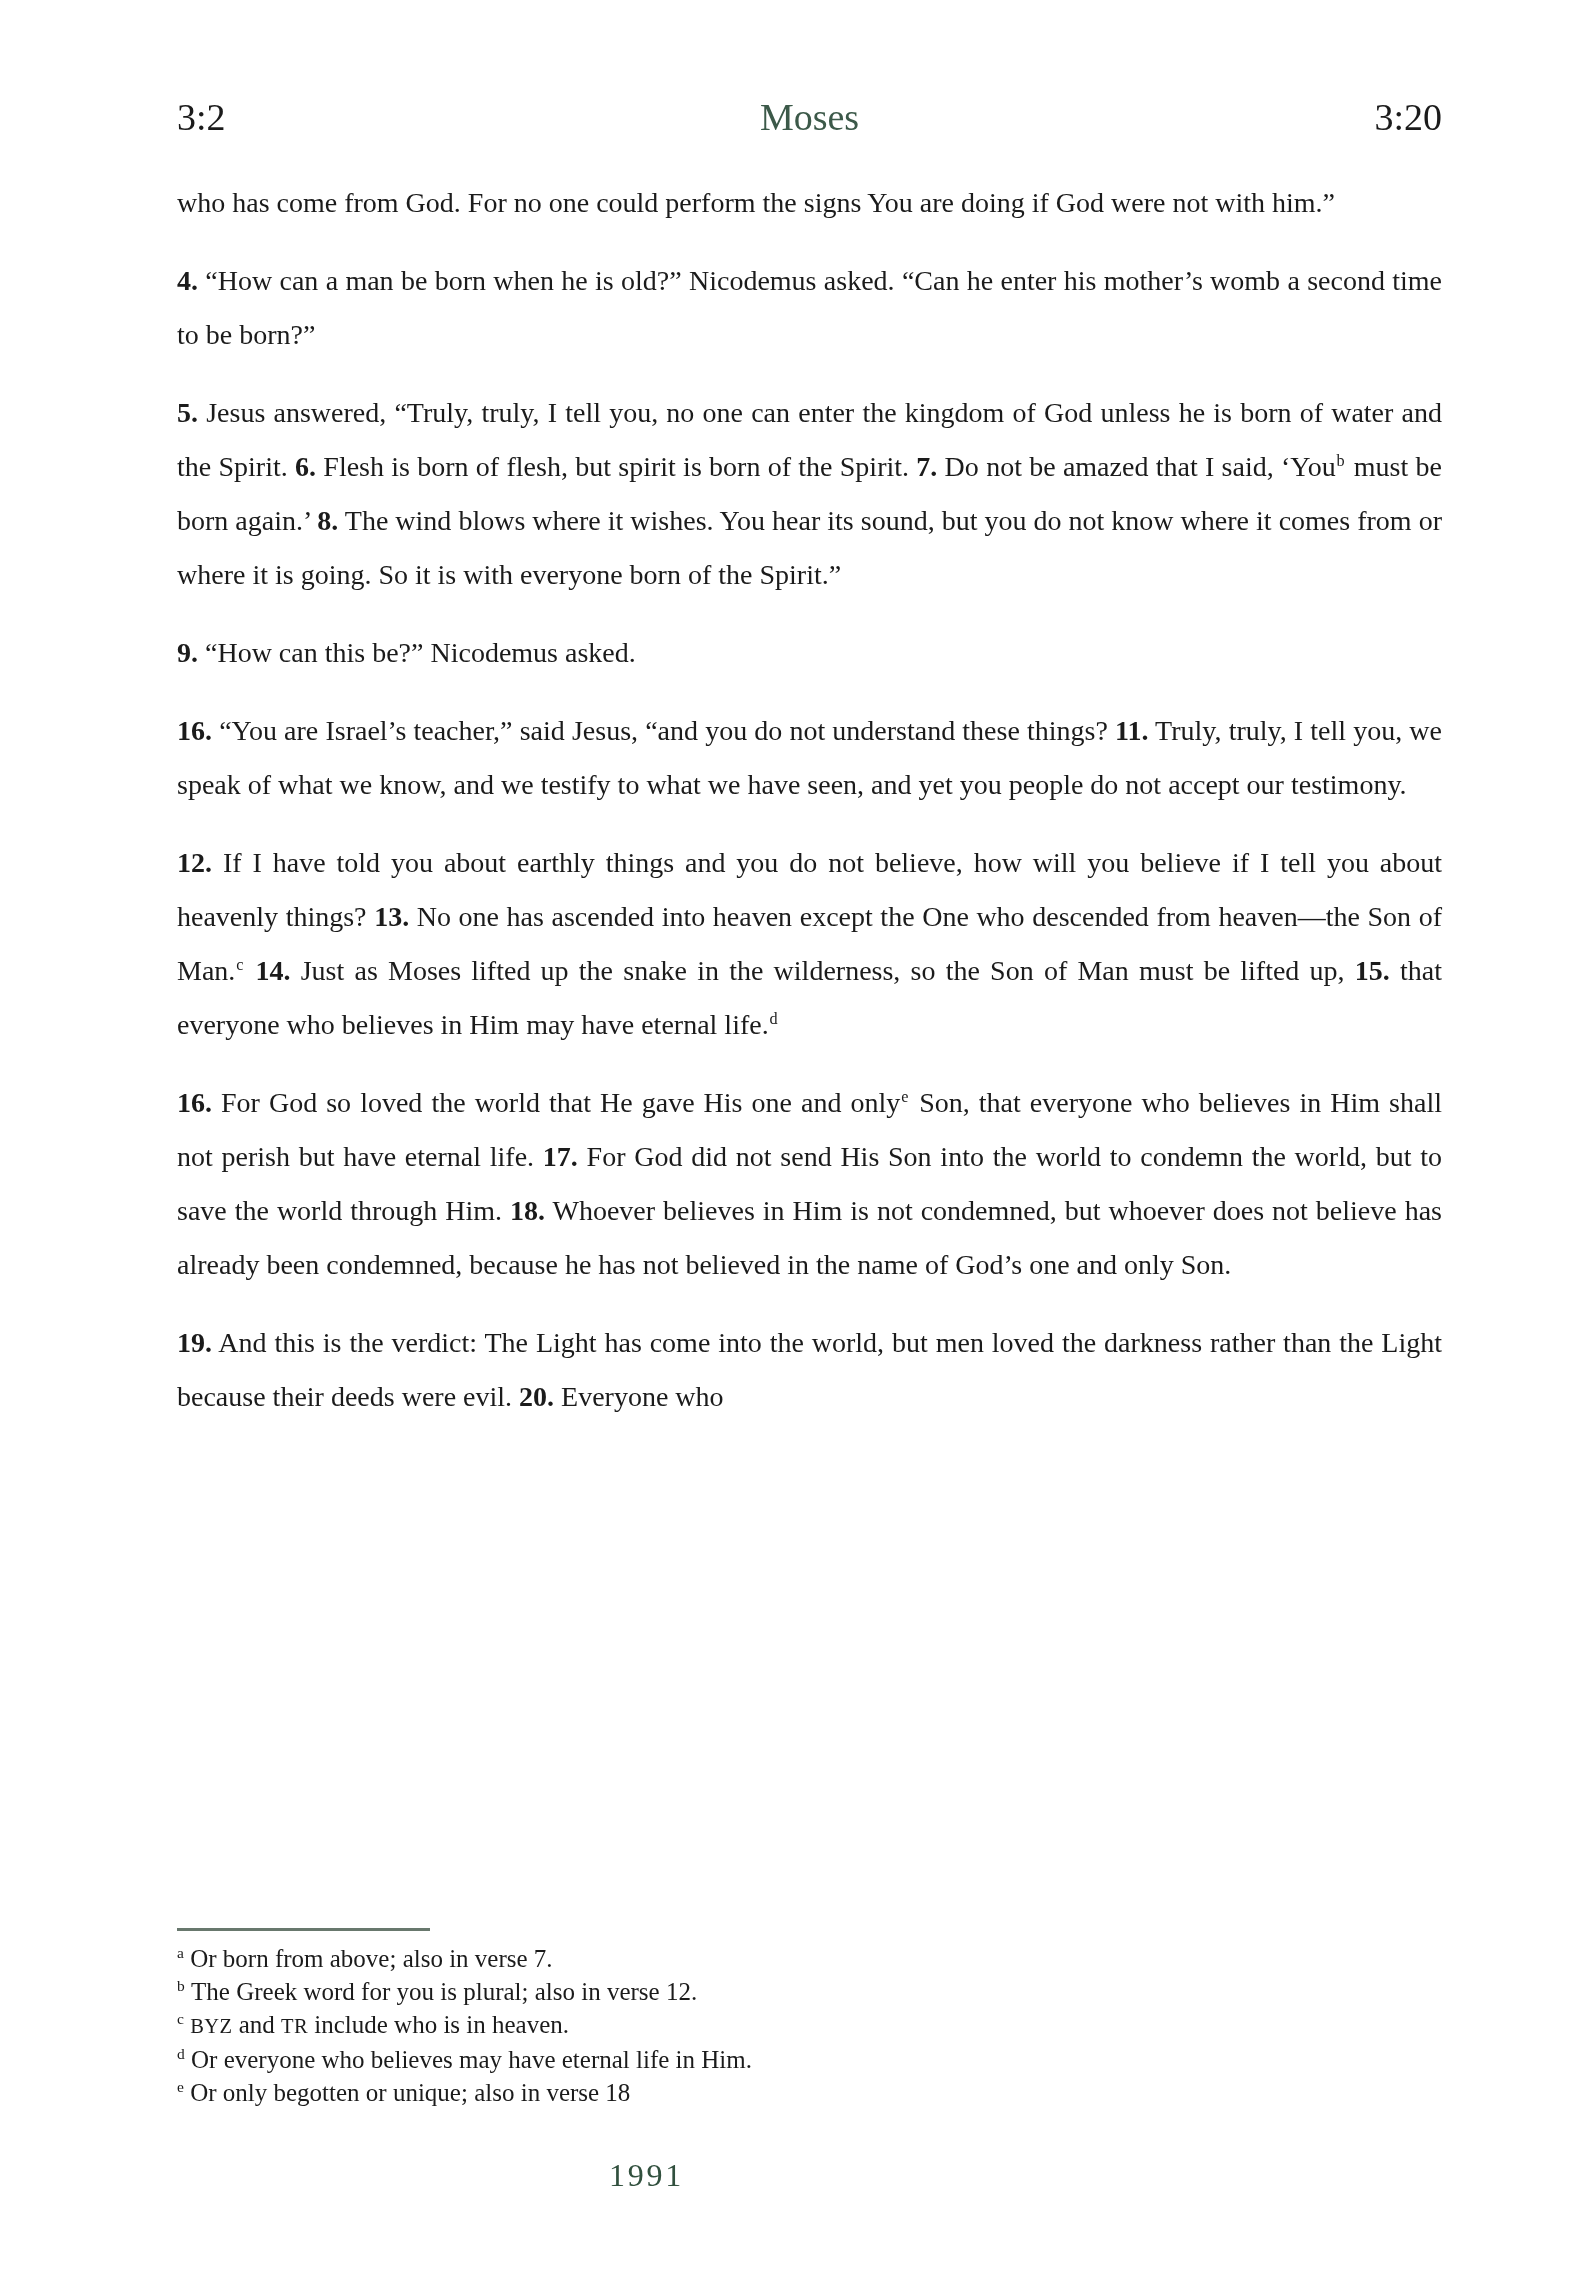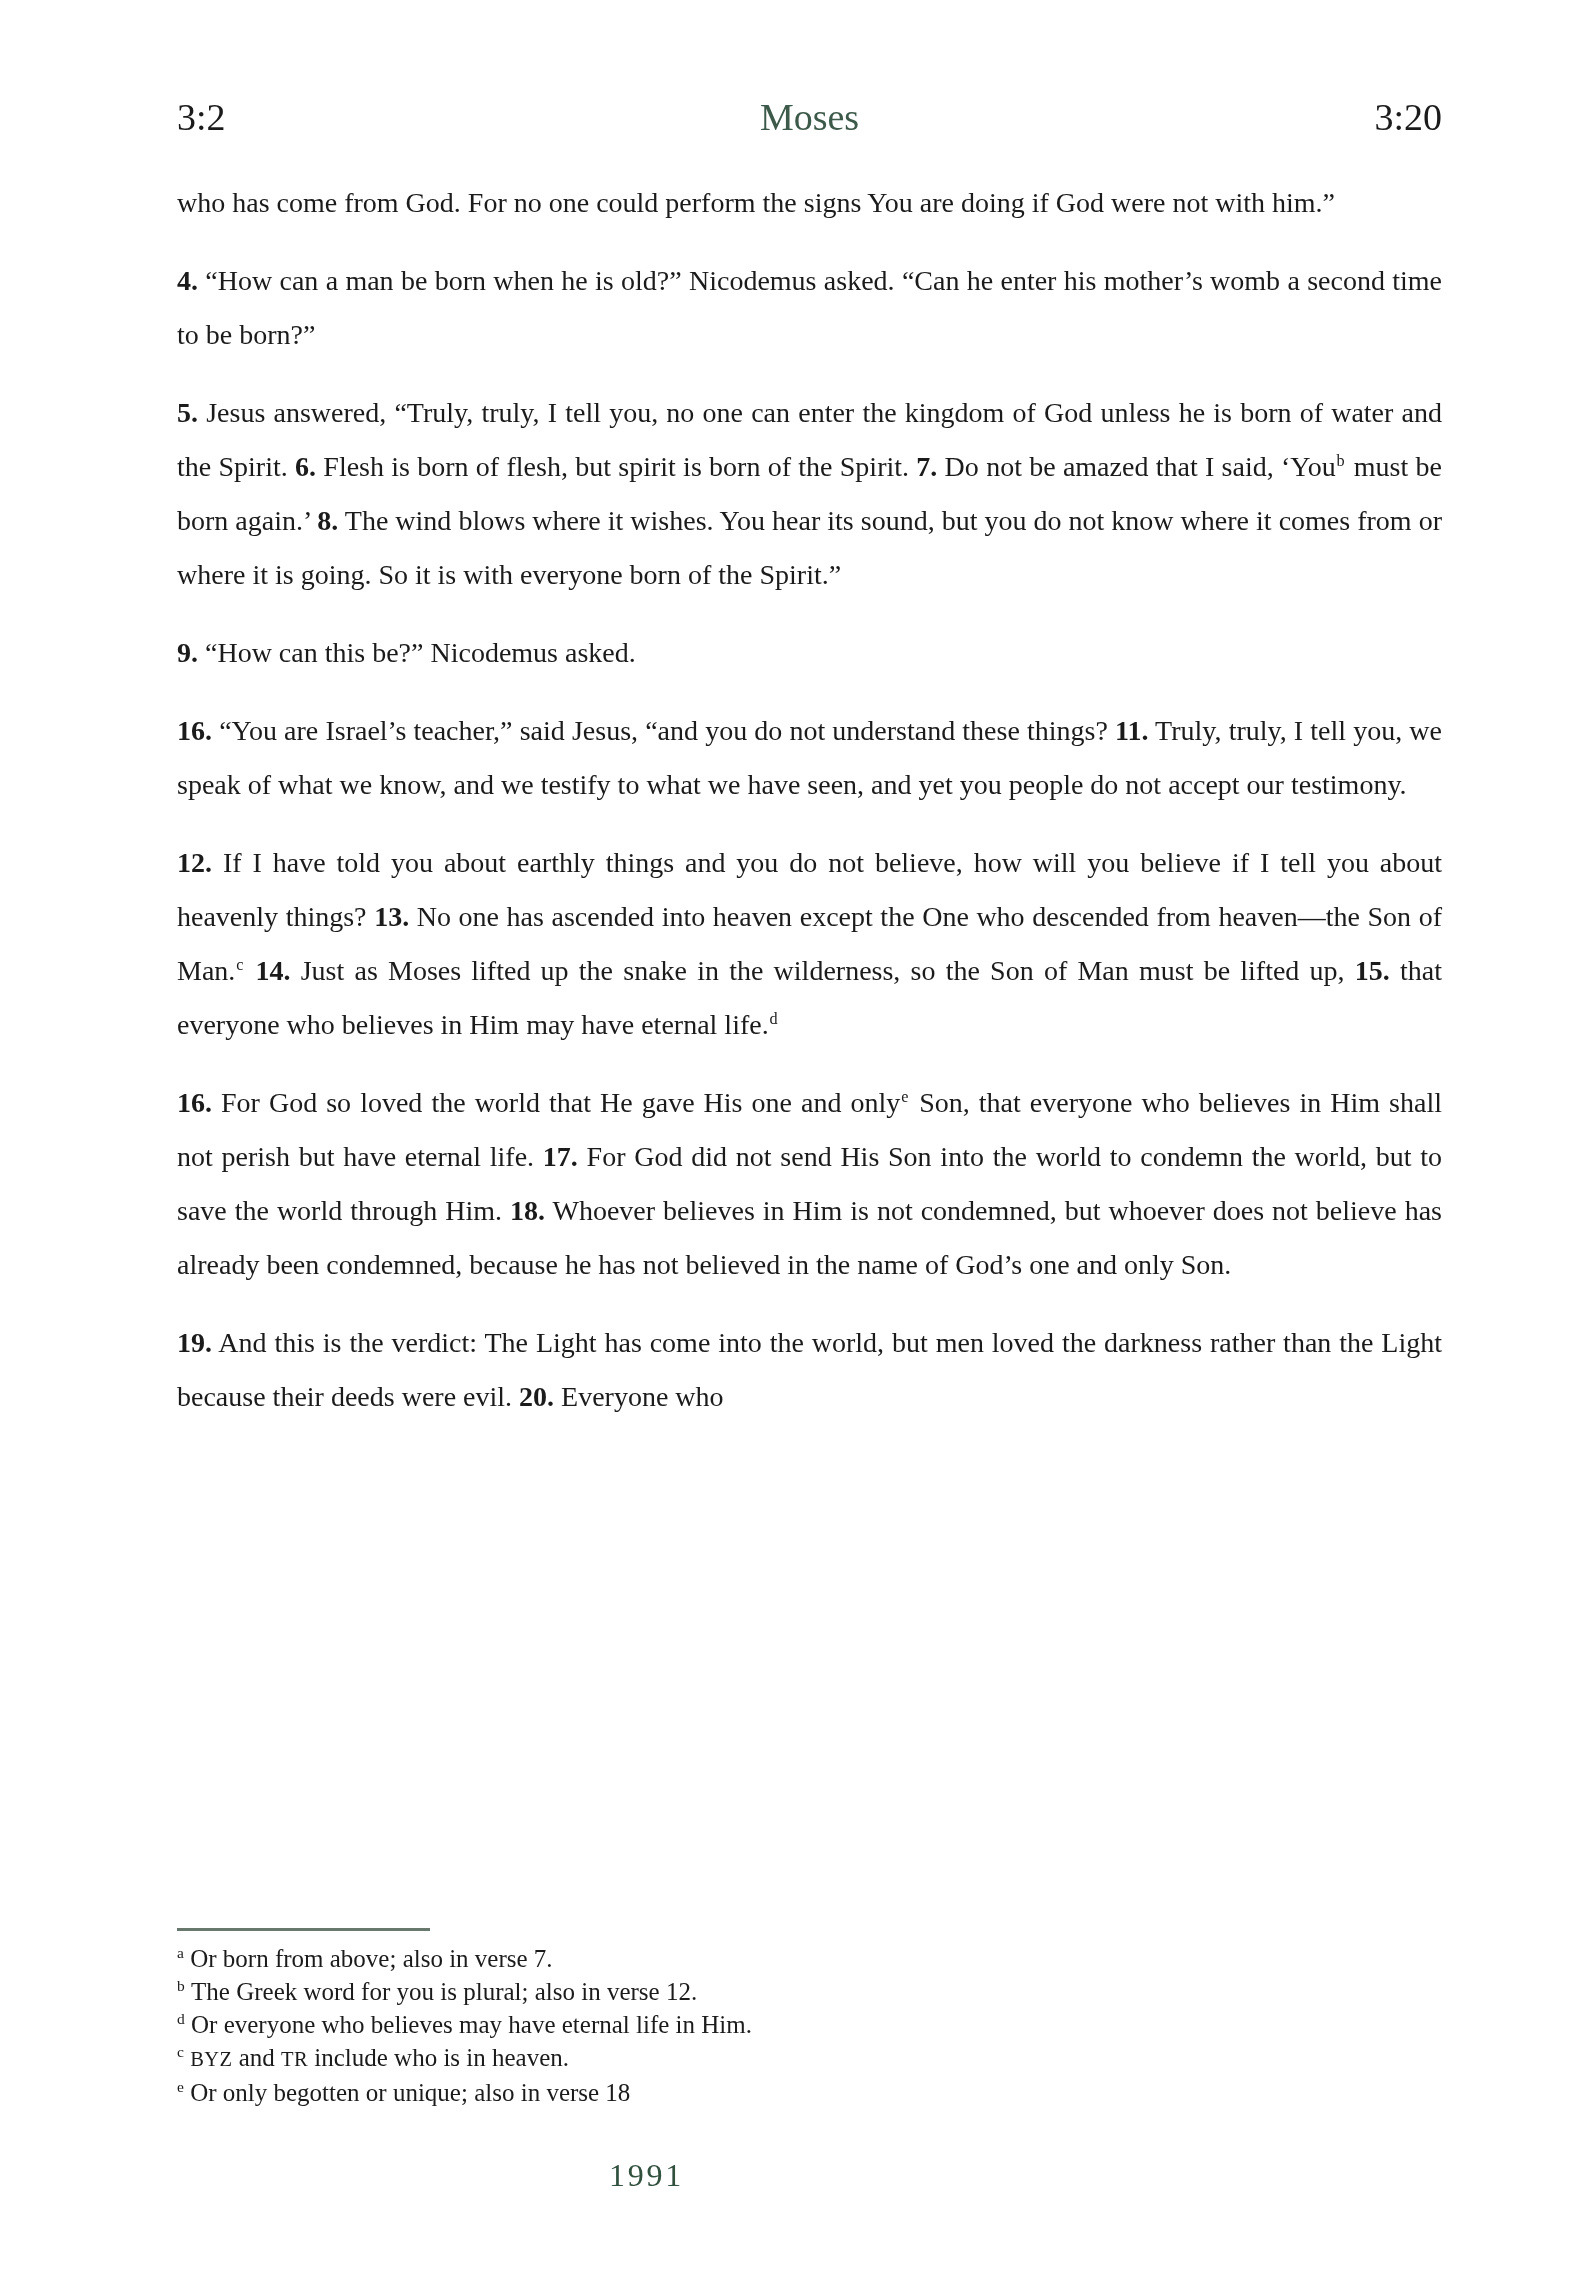--- a/index.html
+++ b/index.html
@@ -103,21 +103,21 @@
       <p class="para"><span class="vn">16.</span><span class="vt"> “You are Israel’s teacher,” said Jesus, “and you do not understand these things? </span><span class="vn">11.</span><span class="vt"> Truly, truly, I tell you, we speak of what we know, and we testify to what we have seen, and yet you people do not accept our testimony.</span></p>
       <p class="para"><span class="vn">12.</span><span class="vt"> If I have told you about earthly things and you do not believe, how will you believe if I tell you about heavenly things? </span><span class="vn">13.</span><span class="vt"> No one has ascended into heaven except the One who descended from heaven—the Son of Man.</span><sup class="fnref">c</sup><span class="vt"> </span><span class="vn">14.</span><span class="vt"> Just as Moses lifted up the snake in the wilderness, so the Son of Man must be lifted up, </span><span class="vn">15.</span><span class="vt"> that everyone who believes in Him may have eternal life.</span><sup class="fnref">d</sup></p>
       <p class="para"><span class="vn">16.</span><span class="vt"> For God so loved the world that He gave His one and only</span><sup class="fnref">e</sup><span class="vt"> Son, that everyone who believes in Him shall not perish but have eternal life. </span><span class="vn">17.</span><span class="vt"> For God did not send His Son into the world to condemn the world, but to save the world through Him. </span><span class="vn">18.</span><span class="vt"> Whoever believes in Him is not condemned, but whoever does not believe has already been condemned, because he has not believed in the name of God’s one and only Son.</span></p>
       <p class="para"><span class="vn">19.</span><span class="vt"> And this is the verdict: The Light has come into the world, but men loved the darkness rather than the Light because their deeds were evil. </span><span class="vn">20.</span><span class="vt"> Everyone who</span></p>
     </div>
 
   <div class="fn-rule"></div>
   <div class="footnotes" id="footnotes">
       <div class="footnote"><sup class="fnletter">a</sup><span class="vt">Or born from above; also in verse 7.</span></div>
       <div class="footnote"><sup class="fnletter">b</sup><span class="vt">The Greek word for you is plural; also in verse 12.</span></div>
+      <div class="footnote"><sup class="fnletter">c</sup><span class="fn-sc">BYZ</span><span class="vt"> and </span><span class="fn-sc">TR</span><span class="vt"> include who is in heaven.</span></div>
       <div class="footnote"><sup class="fnletter">d</sup><span class="vt">Or everyone who believes may have eternal life in Him.</span></div>
-      <div class="footnote"><sup class="fnletter">c</sup><span class="fn-sc">BYZ</span><span class="vt"> and </span><span class="fn-sc">TR</span><span class="vt"> include who is in heaven.</span></div>
       <div class="footnote"><sup class="fnletter">e</sup><span class="vt">Or only begotten or unique; also in verse 18</span></div>
     </div>
 
   <div class="page-number">1991</div>
 
 </div>
 
 
 </body></html>

